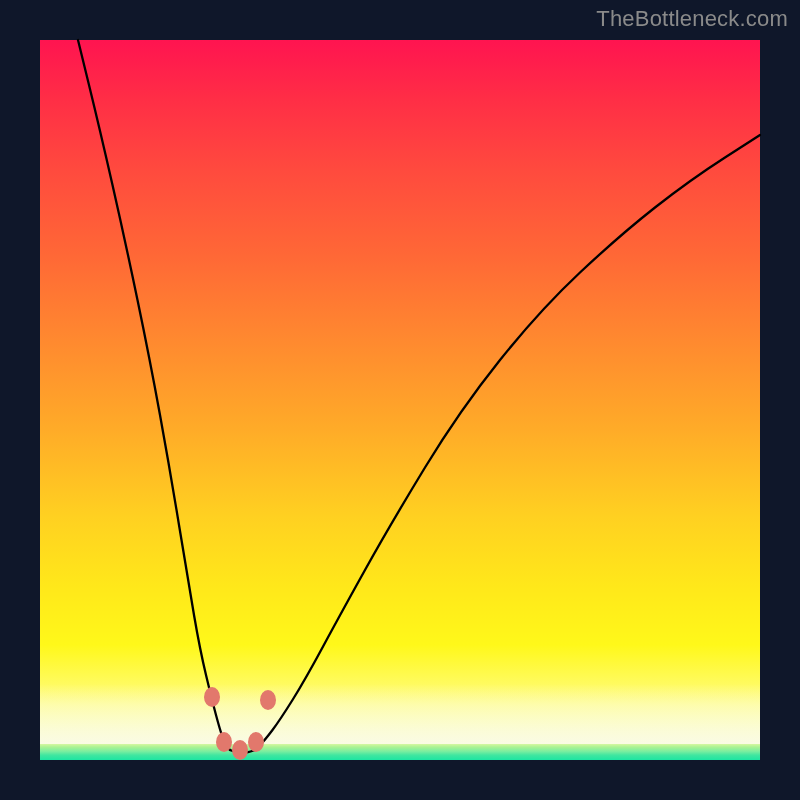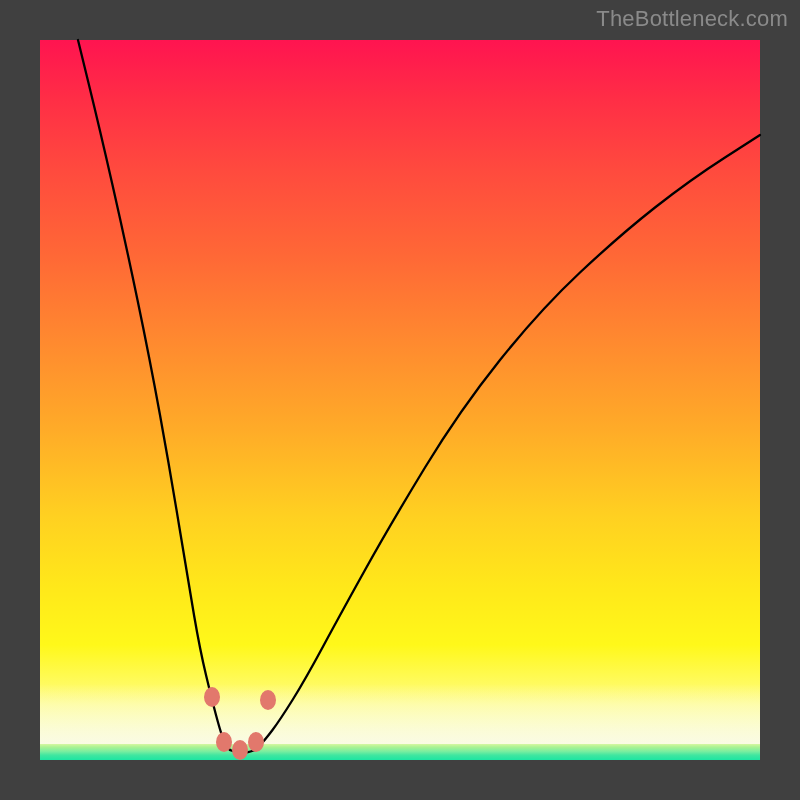--- a/index.html
+++ b/index.html
@@ -10,21 +10,21 @@
     background: #000;
     overflow: hidden;
     font-family: Arial, Helvetica, sans-serif;
   }
   .frame {
     position: absolute;
     top: 0;
     left: 0;
     width: 800px;
     height: 800px;
-    background: #404040;
+    background: #0f172a;
   }
   .plot-area {
     position: absolute;
     top: 40px;
     left: 40px;
     width: 720px;
     height: 720px;
     
     background: linear-gradient(to bottom,
       #ff1450 0%,

